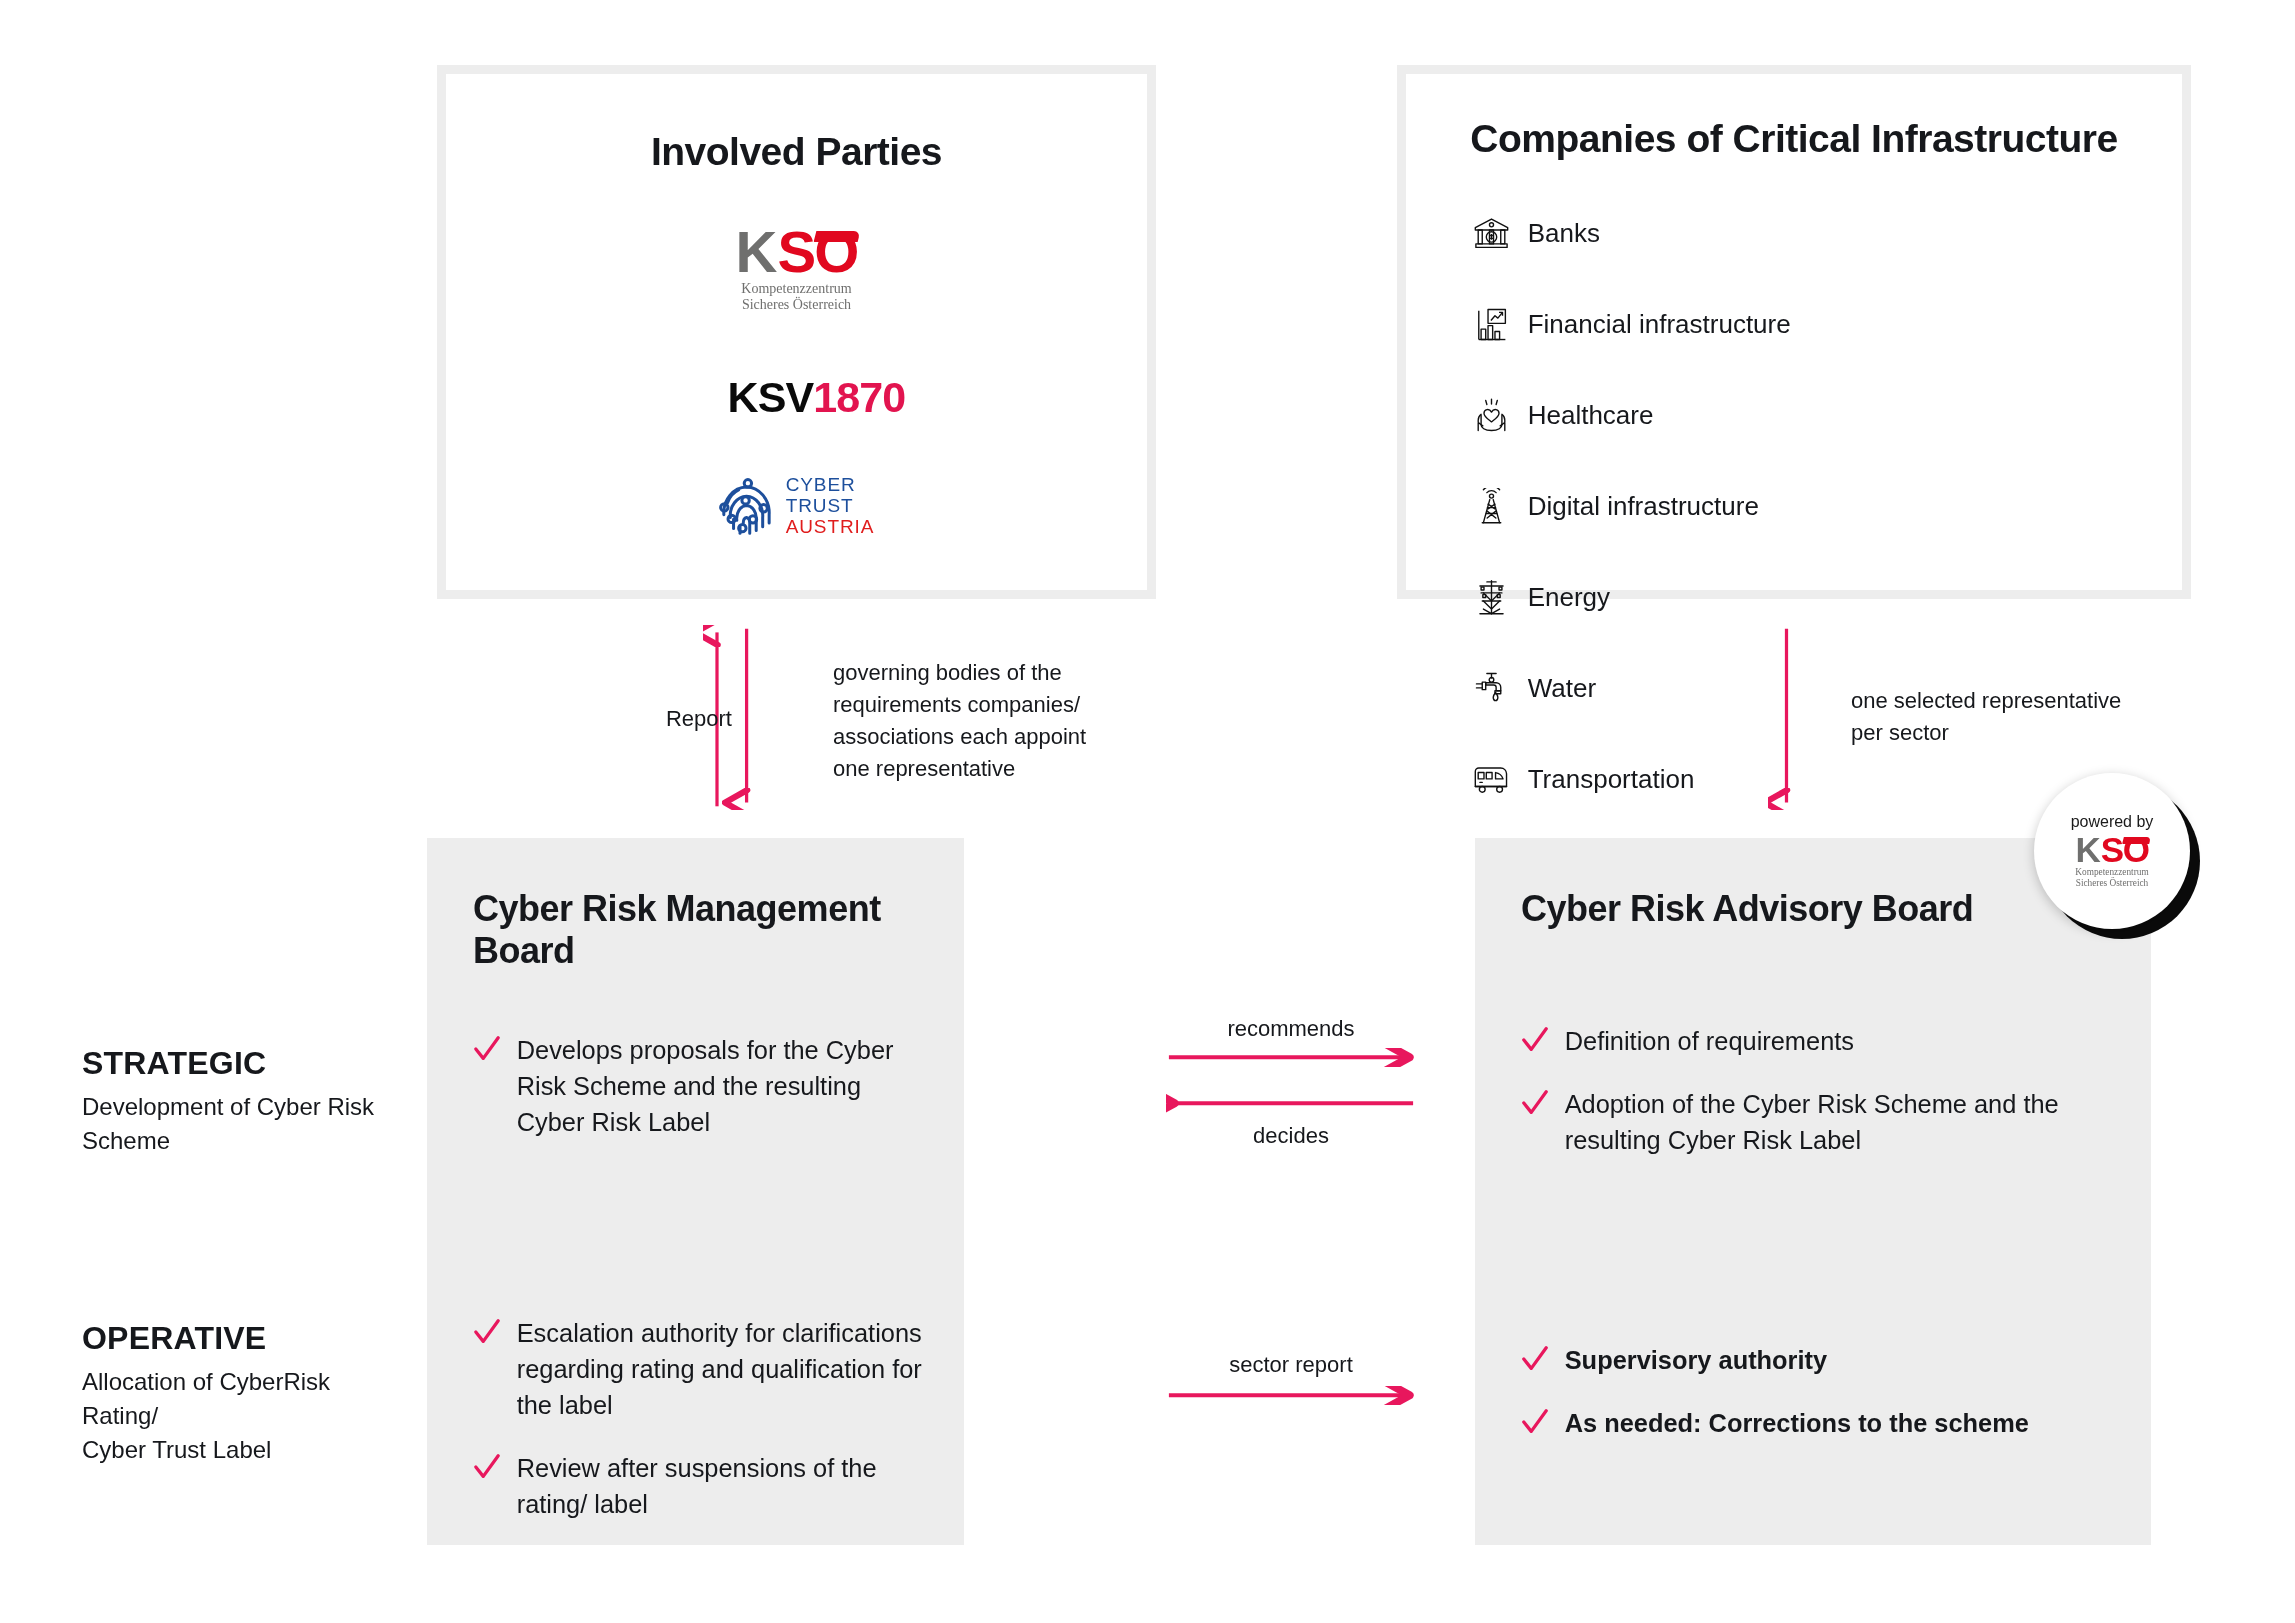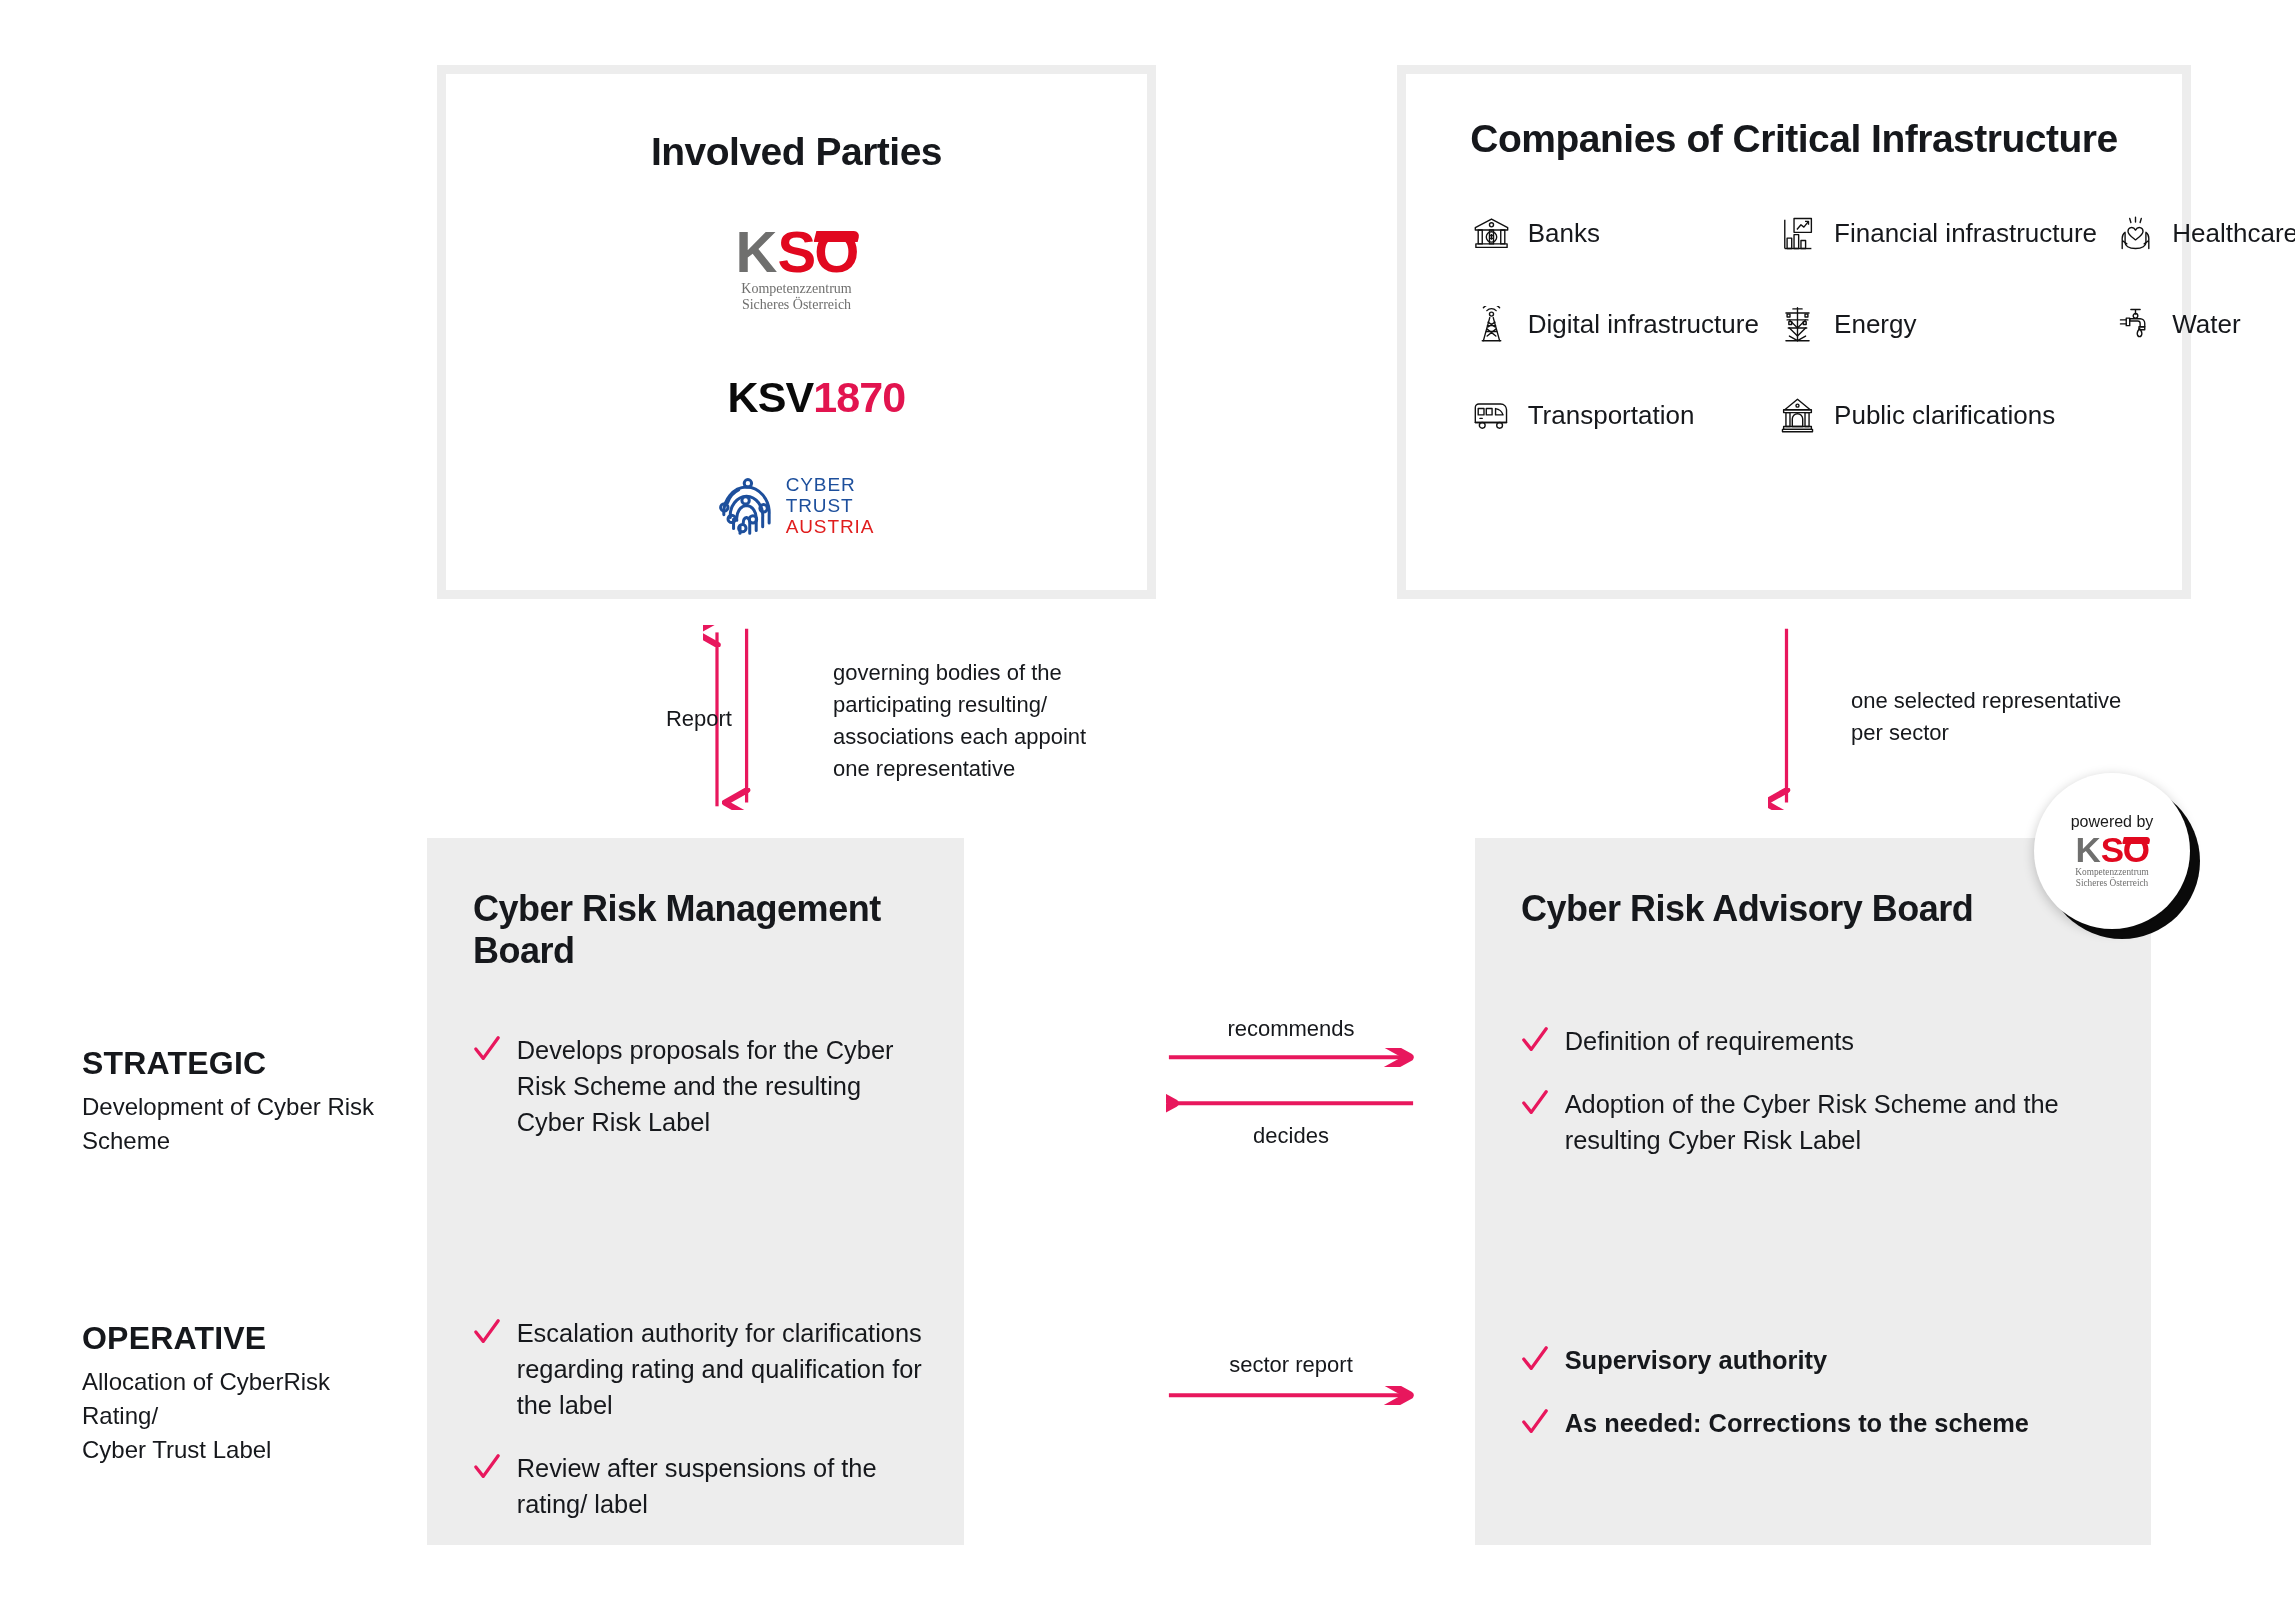--- a/index.html
+++ b/index.html
@@ -64,21 +64,21 @@
     font-size:19px; color:#1d4f9c; letter-spacing:0.9px;
   }
   .cta-l3 {
     font-family:"Liberation Sans", sans-serif; font-weight:400;
     font-size:19px; color:#e01d1d; letter-spacing:0.9px;
   }
 
   
   .sector-grid {
     position:absolute; left:65px; right:37px; top:139px;
-    display:grid; grid-template-columns: 1fr 1fr 1fr;
+    display:grid; grid-template-columns: 1fr;
     row-gap: 51px; column-gap: 18.5px;
   }
   .sector-item { display:flex; align-items:center; gap:16.7px; }
   .sector-ico { width:40px; height:40px; flex:0 0 40px; display:flex; align-items:center; justify-content:center; }
   .sector-label {
     font-family:"Liberation Sans", sans-serif; font-stretch:condensed;
     font-size:26px; color:#16181c; white-space:nowrap;
   }
 
   
@@ -340,21 +340,21 @@
     <line x1="30" y1="392" x2="30" y2="16" stroke="#e8175d" stroke-width="7" marker-end="url(#ah-up)"></line>
     <line x1="94" y1="8" x2="94" y2="384" stroke="#e8175d" stroke-width="7" marker-end="url(#ah-down)"></line>
   </svg>
 
   <div class="conn-label abs" style="left:626px; top:703px; width:106px; text-align:right;">
     <span>Report</span>
   </div>
 
   <div class="conn-label abs" style="left:833px; top:657px; width:287px;">
     <div>governing bodies of the</div>
-    <div>participating resulting/</div>
+    <div>requirements companies/</div>
     <div>associations each appoint</div>
     <div>one representative</div>
   </div>
 
   <svg class="abs" style="left:1768px; top:625px;" width="37" height="185" viewBox="0 0 80 400">
     <line x1="40" y1="8" x2="40" y2="384" stroke="#e8175d" stroke-width="7" marker-end="url(#ah-down)"></line>
   </svg>
 
   <div class="conn-label abs" style="left:1851px; top:685px; width:315px;">
     <div>one selected representative</div>

